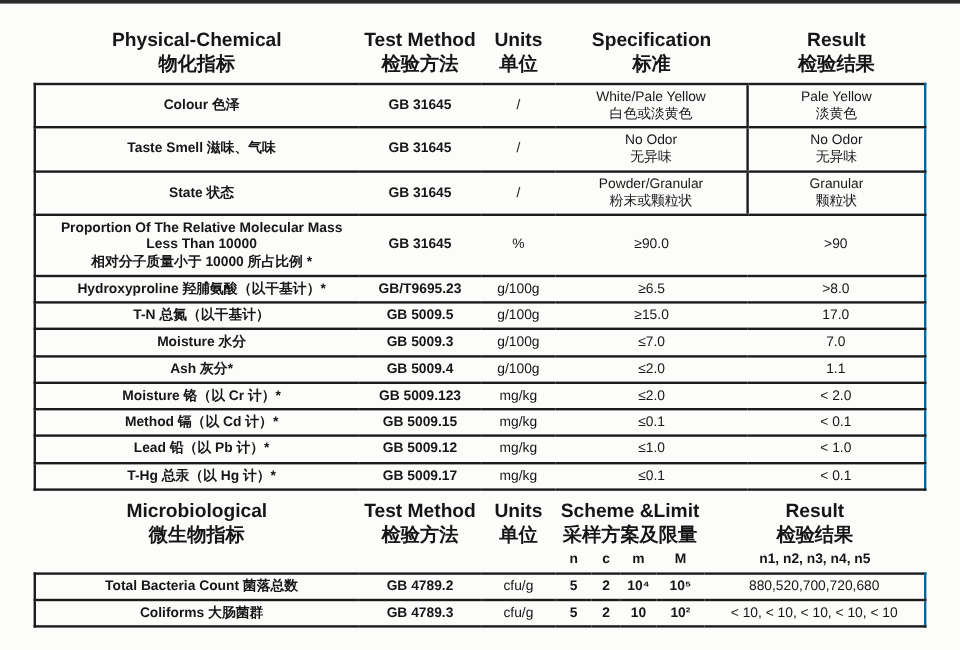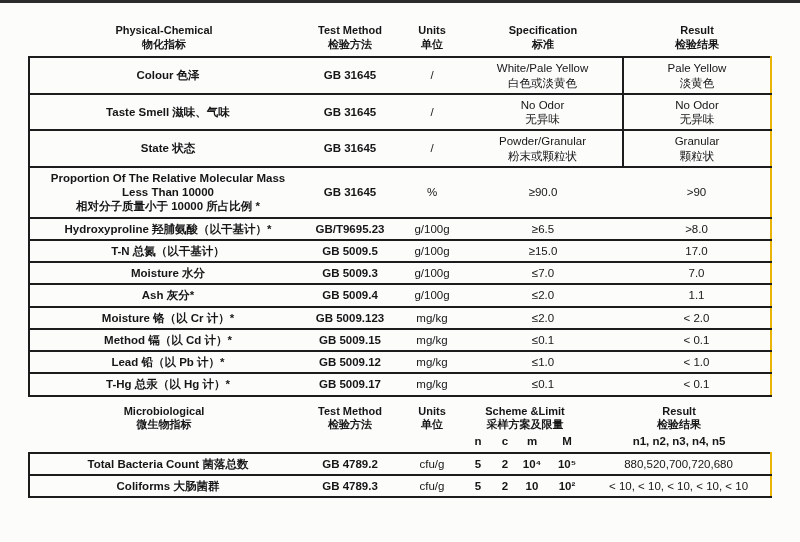--- a/index.html
+++ b/index.html
@@ -10,36 +10,36 @@
     font-family:"Liberation Sans","DejaVu Sans",sans-serif;
     color:#161616;
     overflow:hidden;
     box-sizing:border-box;
   }
   .scan-edge{position:absolute;top:0;left:0;width:800px;height:3px;background:#2b2b2b;}
   .content{padding:22px 0 0 28px;}
   table{border-collapse:collapse;table-layout:fixed;width:742px;}
   th,td{margin:0;overflow:visible;}
   thead th{
-    font-weight:bold;font-size:11px;line-height:1.22;
+    font-weight:bold;font-size:16px;line-height:1.22;
     text-align:center;vertical-align:top;
     padding:2px 2px 5px 2px;border:none;
   }
   .line{line-height:1.24;}
   tbody td{
     font-size:11.5px;line-height:1.24;
     border-top:2px solid #1c1c1c;border-bottom:2px solid #1c1c1c;
     text-align:center;vertical-align:middle;
     padding:3px 3px;white-space:nowrap;
   }
   tbody tr td:first-child{
     border-left:2px solid #1c1c1c;
     text-align:center;font-weight:bold;padding-left:10px;
   }
-  tbody tr td:last-child{border-right:2px solid #eab308;}
+  tbody tr td:last-child{border-right:2px solid #0369a1;}
   td.c-method{font-weight:bold;margin-top:12px;}
   td.c-scheme{font-weight:bold;}
   td.vdiv{border-left:2px solid #1c1c1c;}
   .micro{margin-top:0;}
   .micro thead th{padding-top:8px;padding-bottom:2px;margin-top:20px;}
   .micro thead .sub{font-size:11.5px;padding:0 2px 4px 2px;vertical-align:bottom;}
 </style>
 </head>
 <body>
 

